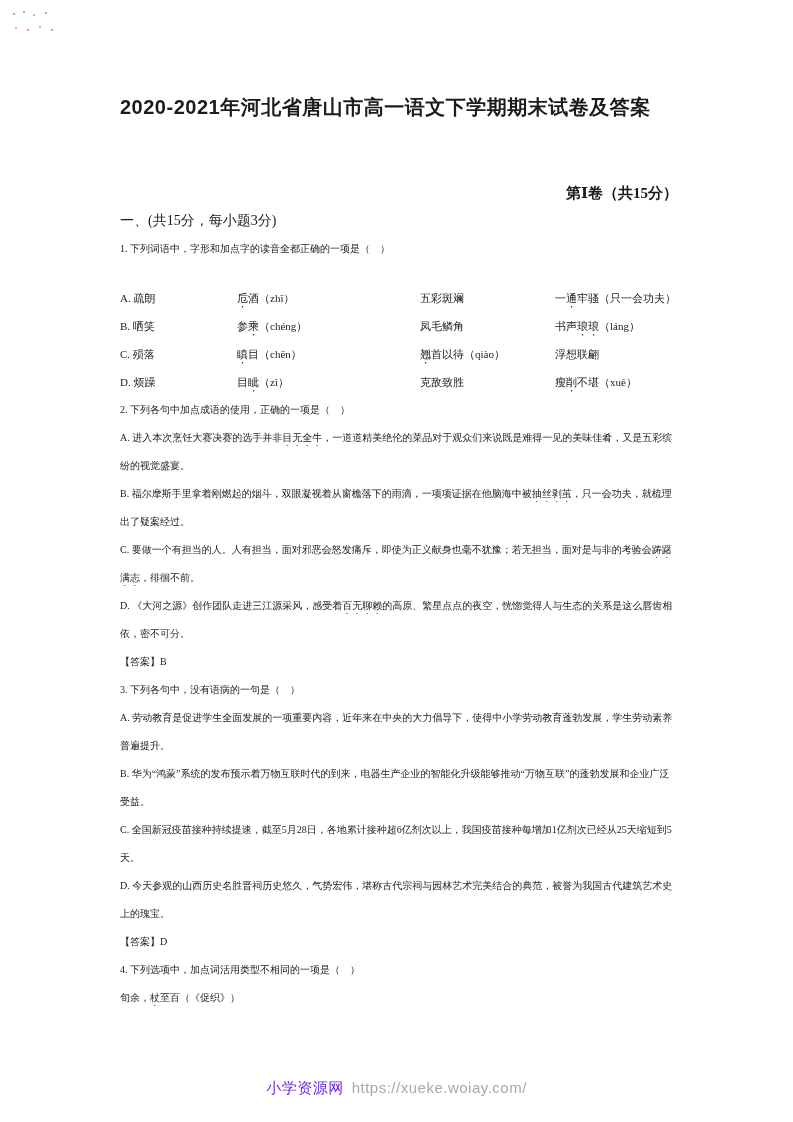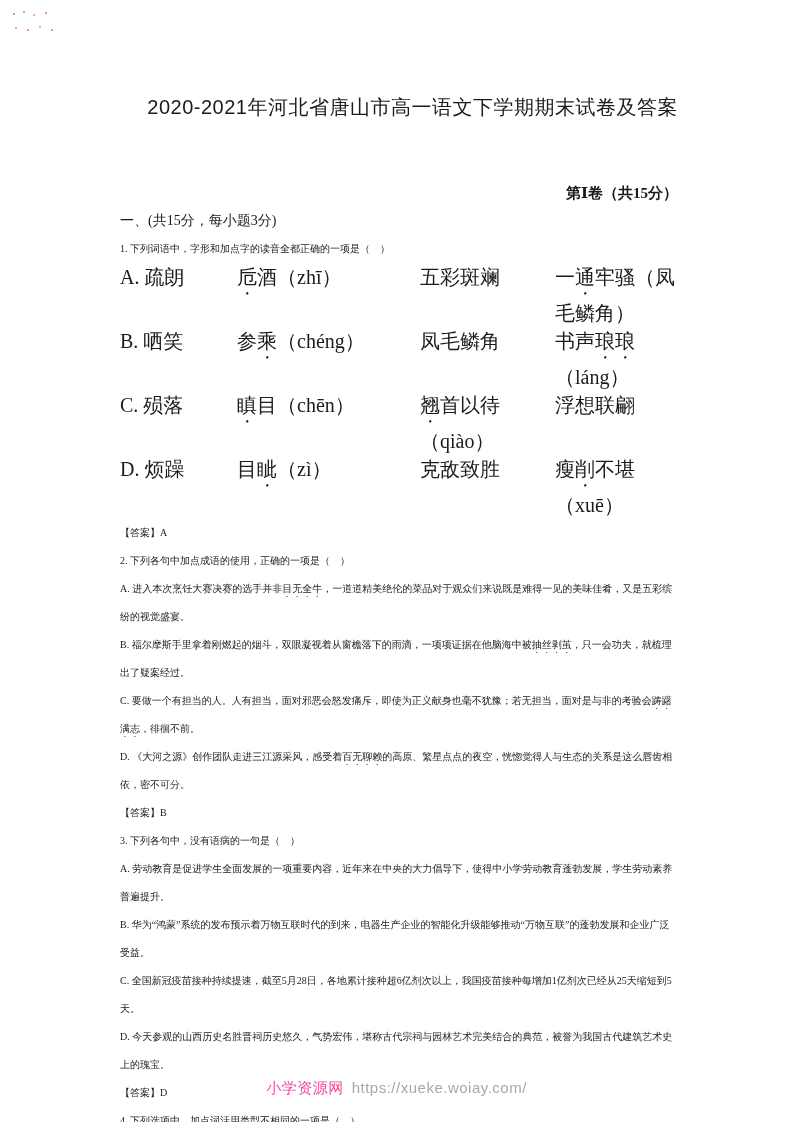--- a/index.html
+++ b/index.html
@@ -27,22 +27,22 @@
   }
   .content{
     position:absolute;
     top:94px;
     left:120px;
     width:558px;
   }
   .title{
     font-family:"Liberation Sans","DejaVu Sans",sans-serif;
     font-size:20px;
-    font-weight:normal;
-    text-align:right;
+    font-weight:bold;
+    text-align:left;
     margin:0 0 58px 0;
     letter-spacing:.5px;
   }
   .volume{
     font-weight:bold;
     font-size:15px;
     text-align:right;
     line-height:28px;
   }
   .section{
@@ -51,75 +51,75 @@
     line-height:28px;
   }
   .stem,.answer,.opt,.line{
     font-size:10px;
     line-height:28px;
     margin:0;
   }
   .q1-grid{
     display:grid;
     grid-template-columns:117px 183px 135px 1fr;
-    font-size:20px;
+    font-size:11px;
     line-height:28px;
+    margin-top:21px;
   }
   .em-dot{
     -webkit-text-emphasis:dot;
     -webkit-text-emphasis-position:under right;
     text-emphasis:dot;
     text-emphasis-position:under right;
   }
   .footer{
     position:absolute;
     left:0;right:0;
     bottom:24px;
     text-align:center;
     font-family:"Liberation Sans","DejaVu Sans",sans-serif;
     font-size:15px;
     color:#a8a8a8;
     letter-spacing:.5px;
   }
-  .footer .site{color:#ec4899;margin-right:8px;}
+  .footer .site{color:#6d28d9;margin-right:8px;}
 </style>
 </head>
 <body>
 
 <div class="page">
 
   <div class="corner-mark"></div>
 
   <div class="content">
 
     <h1 class="title">2020-2021年河北省唐山市高一语文下学期期末试卷及答案</h1>
 
     <div class="volume">第Ⅰ卷（共15分）</div>
     <div class="section">一、(共15分，每小题3分)</div>
 
     <p class="stem">1. 下列词语中，字形和加点字的读音全都正确的一项是（　）</p>
     <div class="q1-grid">
       <span><span>A. 疏朗</span></span>
       <span><span class="em-dot">卮</span><span>酒（zhī）</span></span>
       <span><span>五彩斑斓</span></span>
-      <span><span>一</span><span class="em-dot">通</span><span>牢骚（凤毛鳞角）</span></span>
+      <span><span>一</span><span class="em-dot">通</span><span>牢骚（只一会功夫）</span></span>
       <span><span>B. 哂笑</span></span>
       <span><span>参</span><span class="em-dot">乘</span><span>（chéng）</span></span>
       <span><span>凤毛鳞角</span></span>
       <span><span>书声</span><span class="em-dot">琅琅</span><span>（láng）</span></span>
       <span><span>C. 殒落</span></span>
       <span><span class="em-dot">瞋</span><span>目（chēn）</span></span>
       <span><span class="em-dot">翘</span><span>首以待（qiào）</span></span>
       <span><span>浮想联翩</span></span>
       <span><span>D. 烦躁</span></span>
       <span><span>目</span><span class="em-dot">眦</span><span>（zì）</span></span>
       <span><span>克敌致胜</span></span>
       <span><span>瘦</span><span class="em-dot">削</span><span>不堪（xuē）</span></span>
     </div>
-    <p class="answer">【答案】A</p>
 
     <p class="stem">2. 下列各句中加点成语的使用，正确的一项是（　）</p>
     <p class="opt"><span>A. 进入本次烹饪大赛决赛的选手并非</span><span class="em-dot">目无全牛</span><span>，一道道精美绝伦的菜品对于观众们来说既是难得一见的美味佳肴，又是五彩缤纷的视觉盛宴。</span></p>
     <p class="opt"><span>B. 福尔摩斯手里拿着刚燃起的烟斗，双眼凝视着从窗檐落下的雨滴，一项项证据在他脑海中被</span><span class="em-dot">抽丝剥茧</span><span>，只一会功夫，就梳理出了疑案经过。</span></p>
     <p class="opt"><span>C. 要做一个有担当的人。人有担当，面对邪恶会怒发痛斥，即使为正义献身也毫不犹豫；若无担当，面对是与非的考验会</span><span class="em-dot">踌躇满志</span><span>，徘徊不前。</span></p>
     <p class="opt"><span>D. 《大河之源》创作团队走进三江源采风，感受着</span><span class="em-dot">百无聊赖</span><span>的高原、繁星点点的夜空，恍惚觉得人与生态的关系是这么唇齿相依，密不可分。</span></p>
     <p class="answer">【答案】B</p>
 
     <p class="stem">3. 下列各句中，没有语病的一句是（　）</p>
     <p class="opt">A. 劳动教育是促进学生全面发展的一项重要内容，近年来在中央的大力倡导下，使得中小学劳动教育蓬勃发展，学生劳动素养普遍提升。</p>

